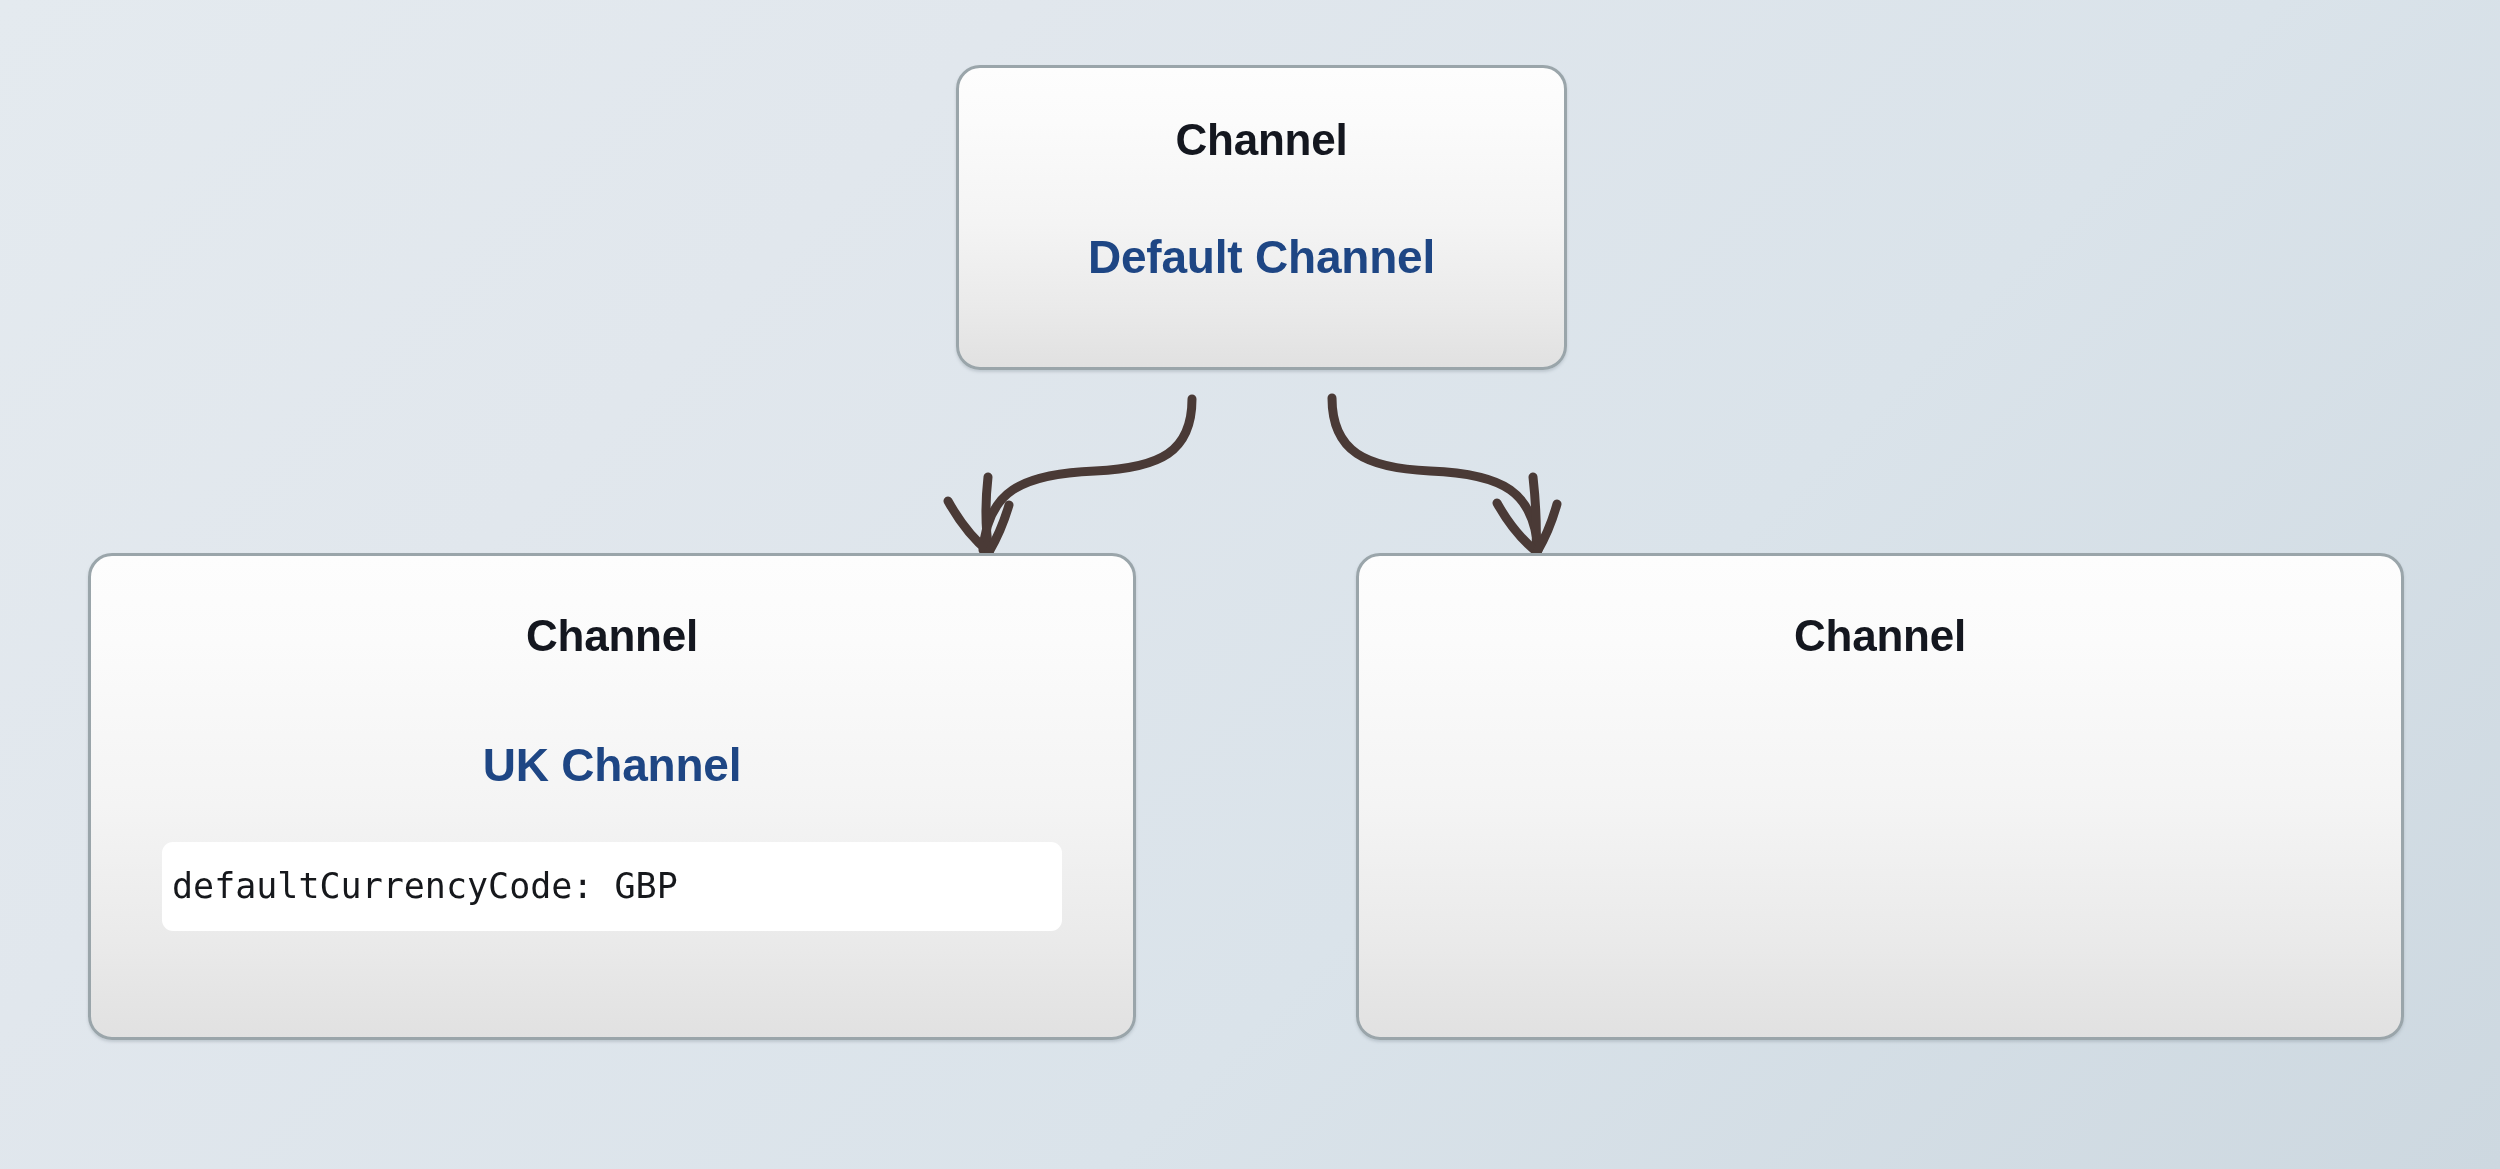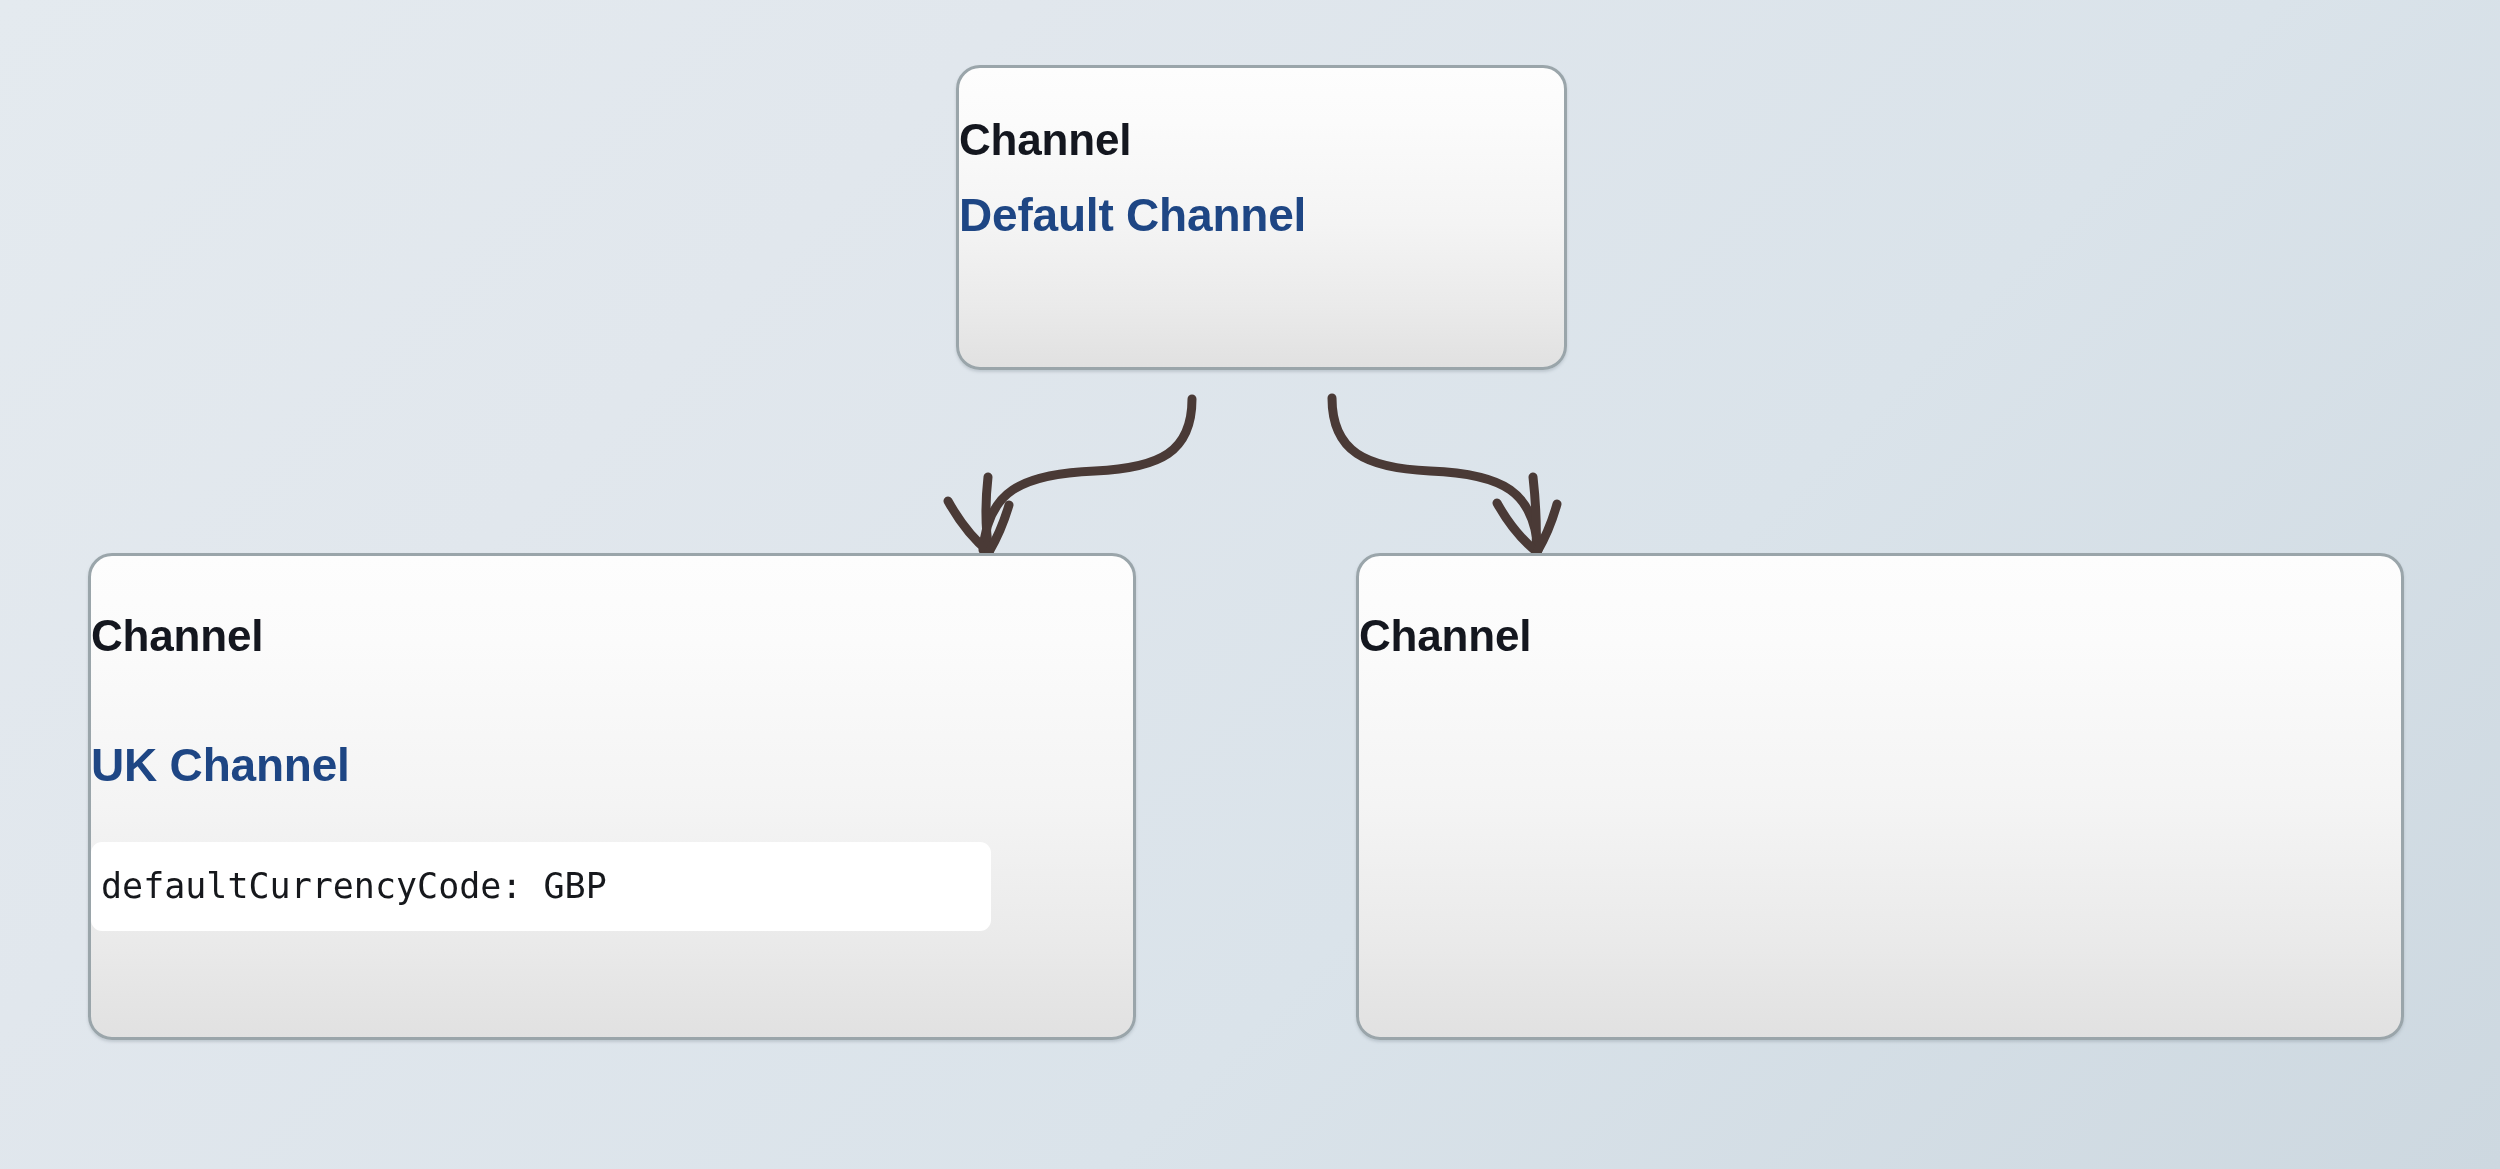--- a/index.html
+++ b/index.html
@@ -35,20 +35,21 @@
     border-radius: 24px;
     background: linear-gradient(180deg,
         #fdfdfd 0%,
         #fbfbfb 18%,
         #f4f4f4 52%,
         #eaeaea 80%,
         #e1e1e1 100%);
     box-shadow: 0 2px 3px rgba(110, 125, 135, 0.28);
     display: flex;
     flex-direction: column;
+    align-items: center;
   }
 
   .node-type {
     font-size: 44px;
     font-weight: bold;
     color: #14171f;
     letter-spacing: -0.2px;
     line-height: 1;
     white-space: nowrap;
   }
@@ -77,21 +78,21 @@
 
   
   #node-root {
     left: 956px;
     top: 65px;
     width: 611px;
     height: 305px;
     justify-content: flex-start;
   }
   #node-root .node-type { margin-top: 50px; }
-  #node-root .node-name { margin-top: 30px; }
+  #node-root .node-name { margin-top: 72px; }
 
   
   .node-child {
     top: 553px;
     width: 1048px;
     height: 487px;
   }
   #node-uk    { left: 88px; }
   #node-de    { left: 1356px; }
 

